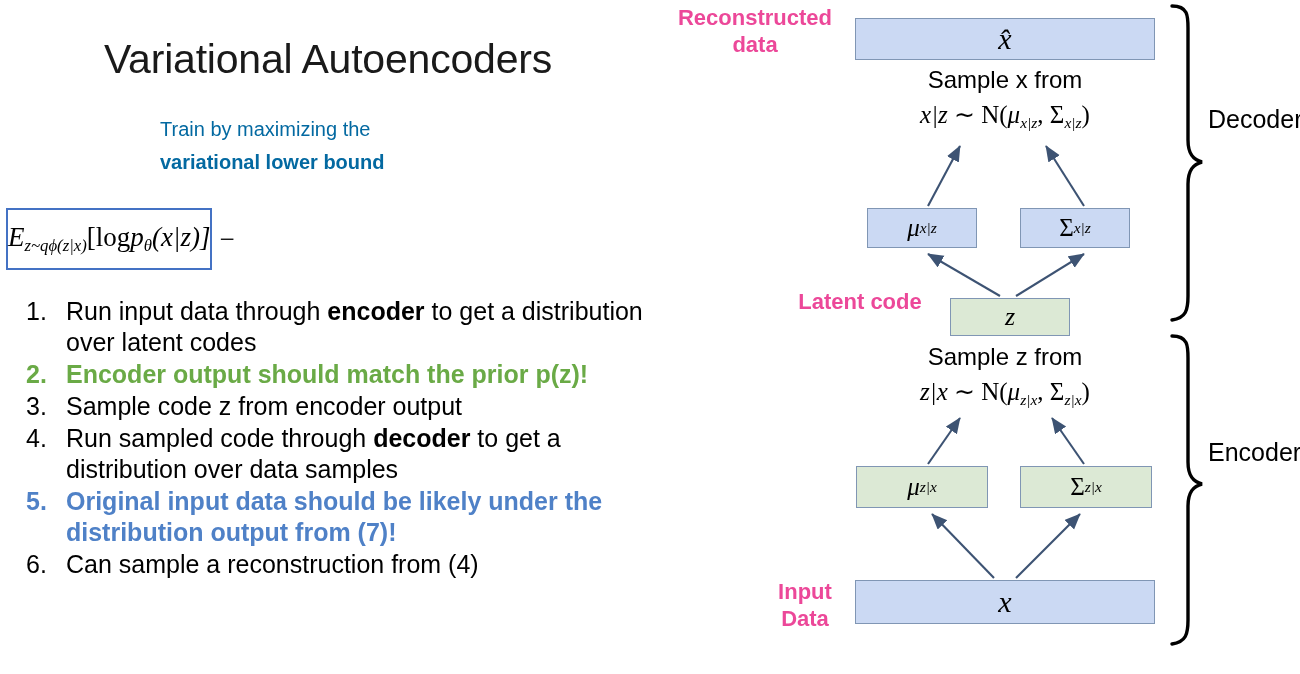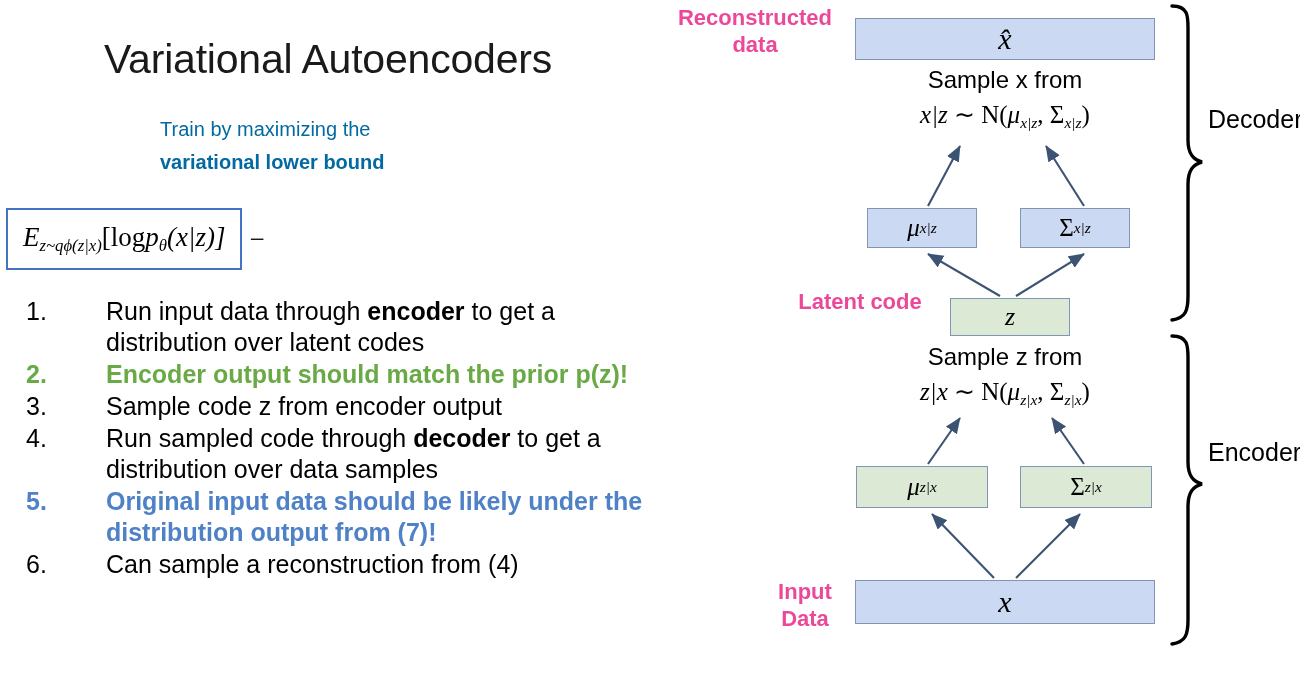--- a/index.html
+++ b/index.html
@@ -50,21 +50,21 @@
     display: flex;
     align-items: stretch;
     height: 62px;
   }
   .eq-box {
     display: flex;
     align-items: center;
     justify-content: center;
     background: #ffffff;
     box-sizing: border-box;
-    padding: 0 15px;
+    padding: 0 0;
   }
   #eq-box-reconstruction {
     border: 2px solid #4472c4;
   }
   #eq-minus {
     display: flex;
     align-items: center;
     padding: 0 7px;
     font-size: 27px;
     font-family: "Liberation Serif", serif;
@@ -107,21 +107,21 @@
     line-height: 31px;
     margin-bottom: 1px;
   }
   .step-num {
     width: 52px;
     flex: 0 0 52px;
     text-align: left;
     padding-left: 12px;
     box-sizing: border-box;
   }
-  .step-text { flex: 1; margin-left: 40px; }
+  .step-text { flex: 1; }
   .step-black { color: #000; font-weight: 400; }
   .step-green { color: #6aaa46; font-weight: 700; }
   .step-blue  { color: #4f81c7; font-weight: 700; }
   .step-green .step-num, .step-blue .step-num { font-weight: 700; }
   .b { font-weight: 700; }
 
   
   #diagram {
     position: absolute;
     left: 660px; top: 0;

